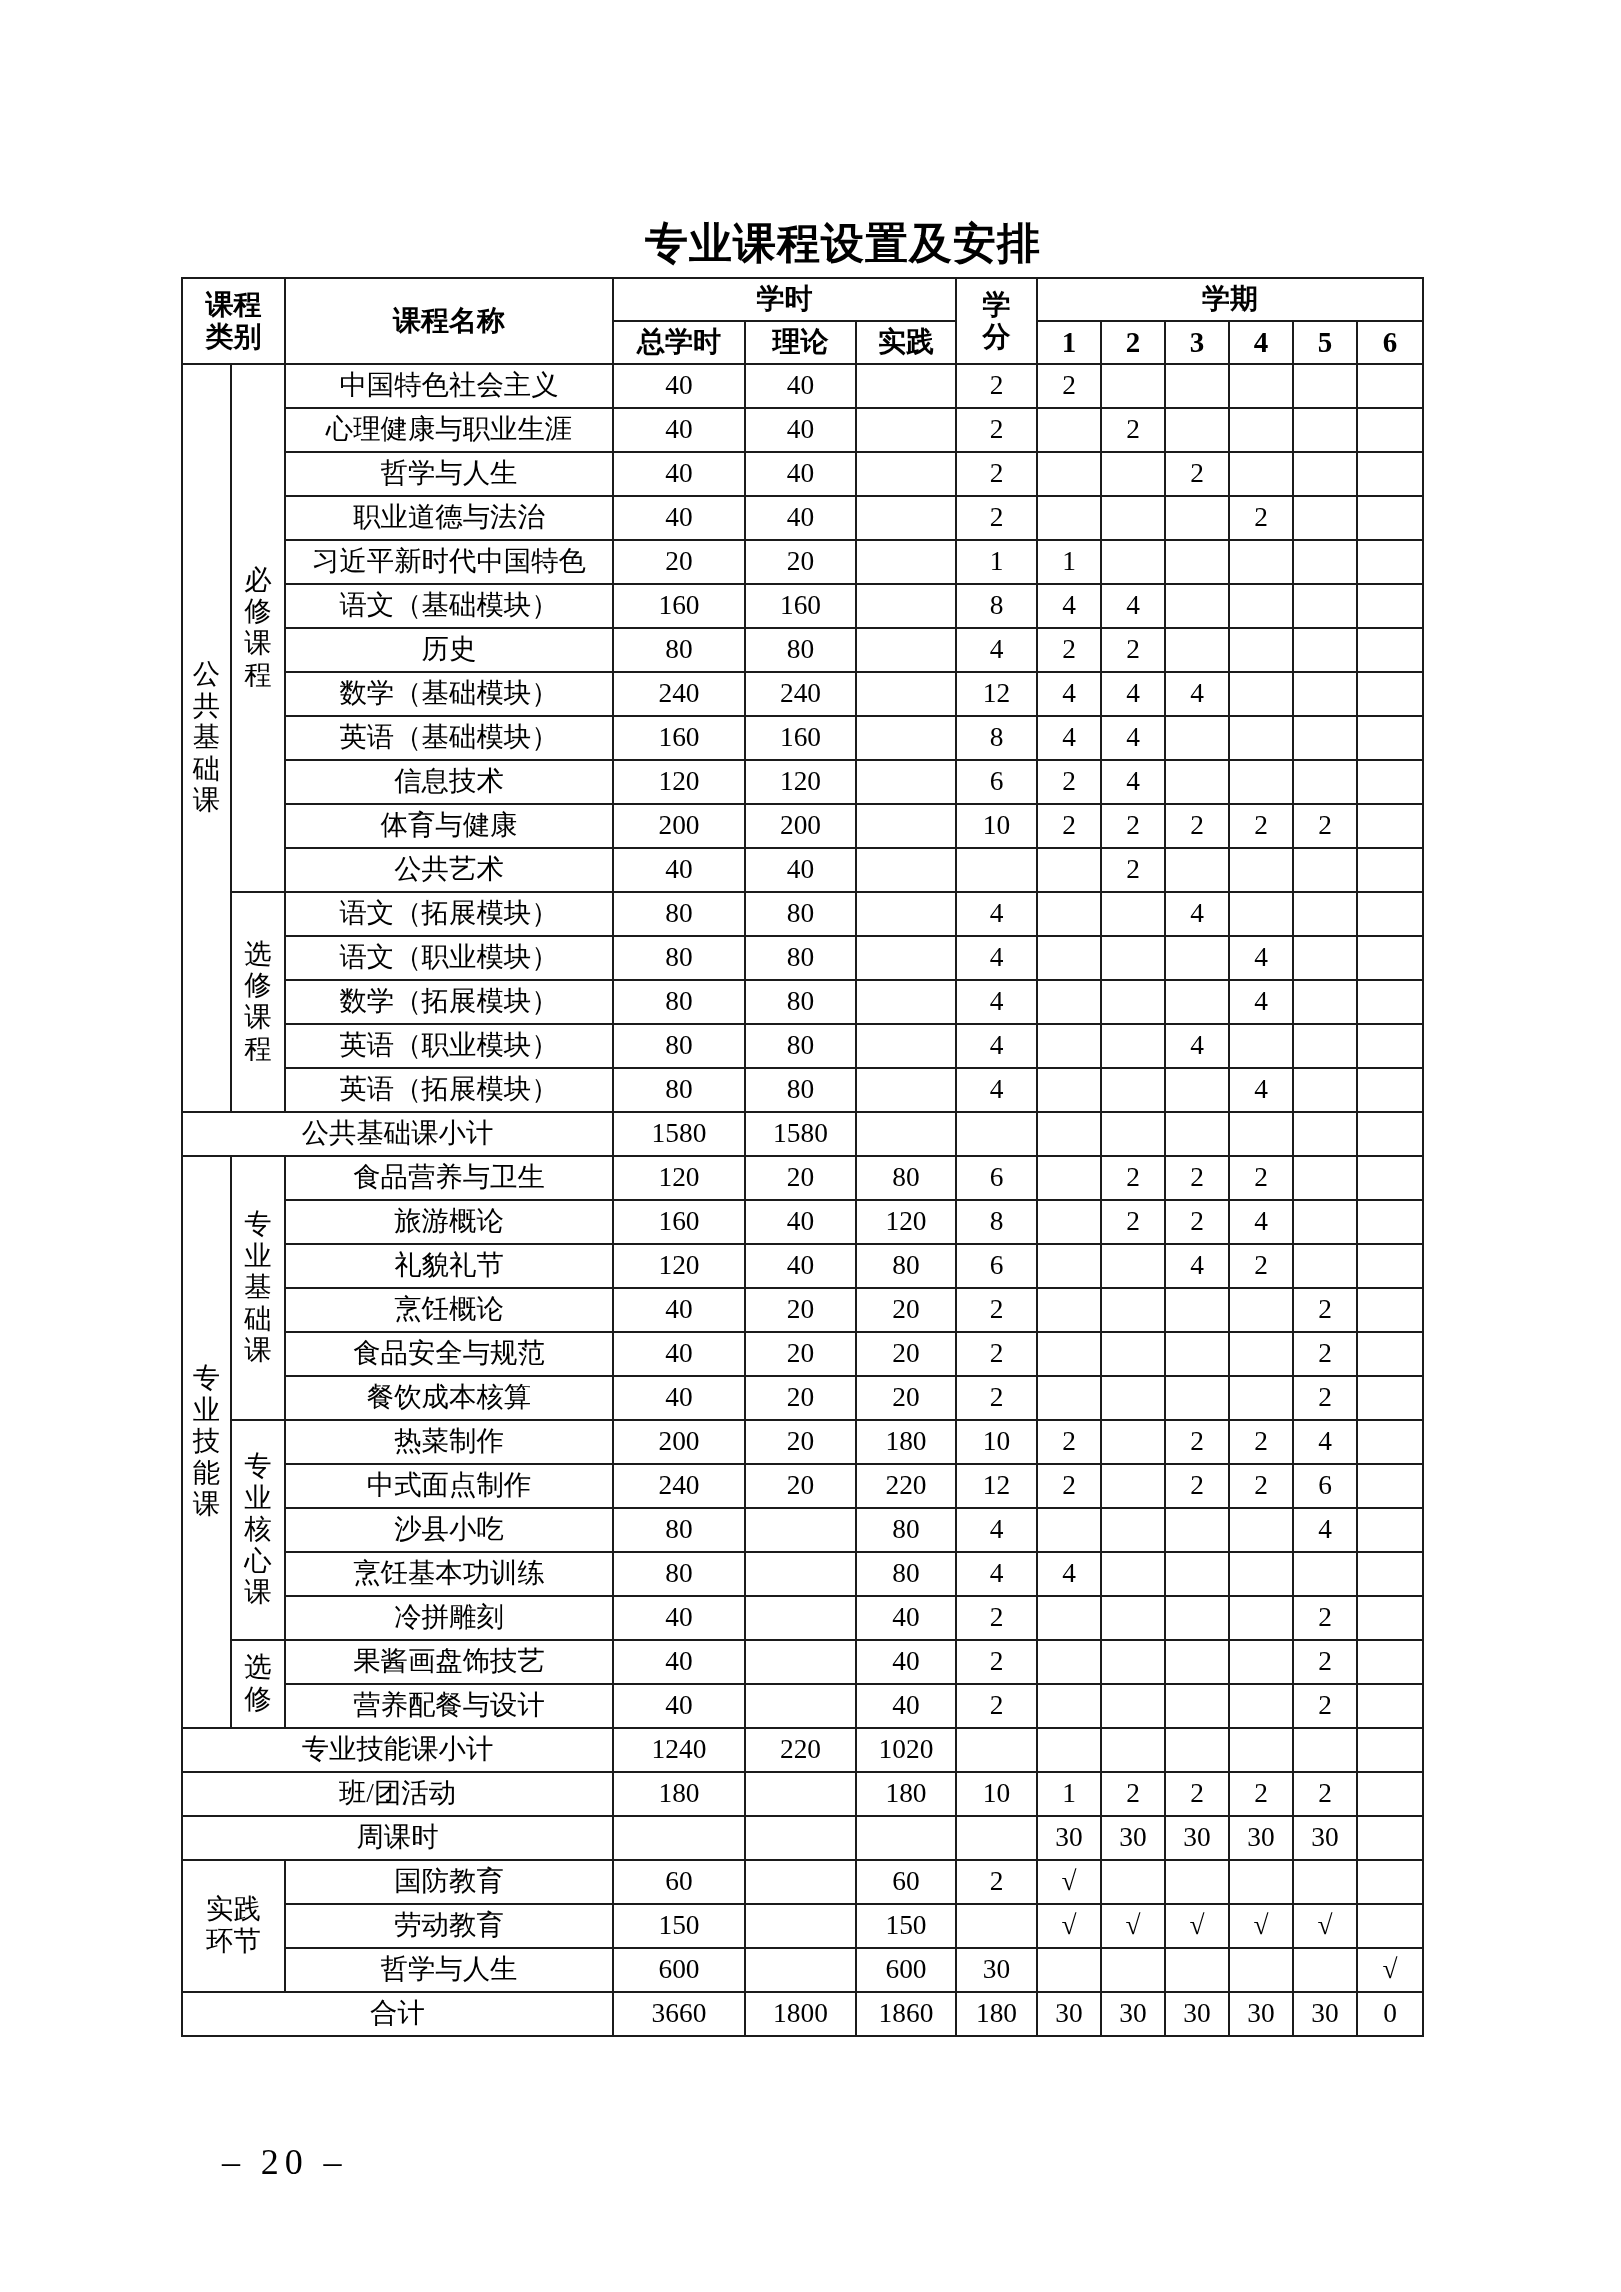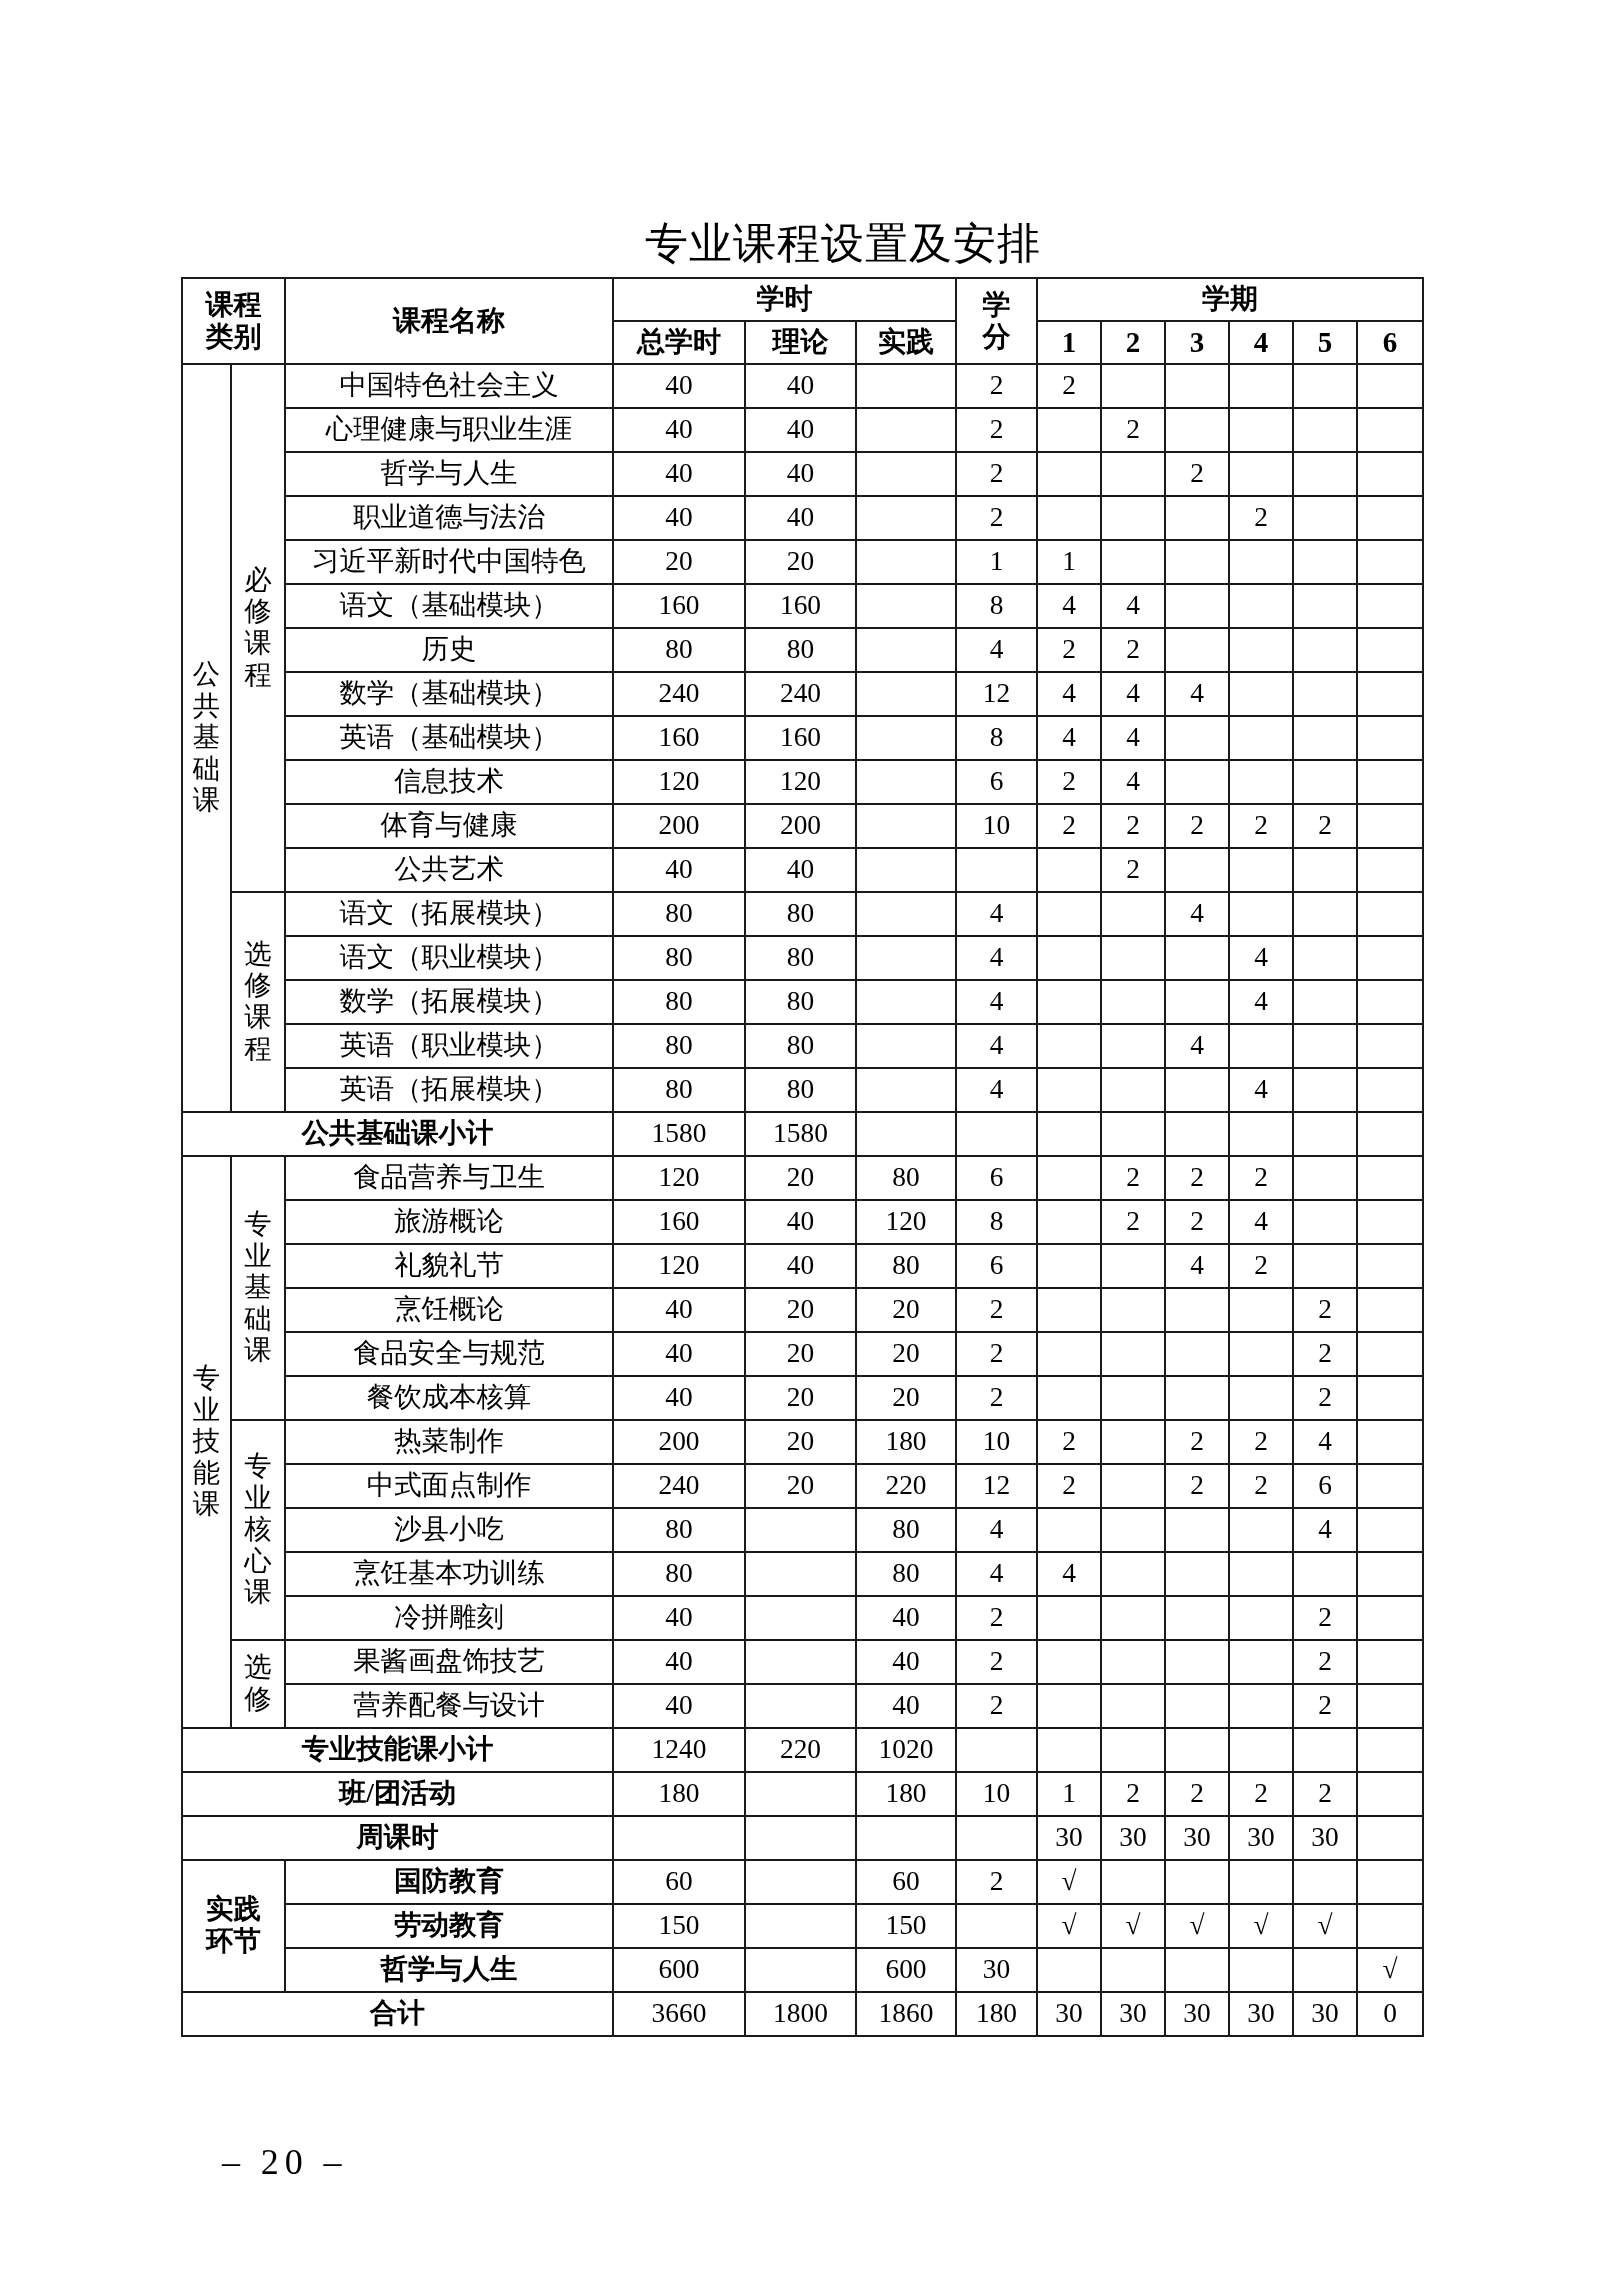--- a/index.html
+++ b/index.html
@@ -6,21 +6,21 @@
   body {
     width:1621px; height:2293px; overflow:hidden;
     font-family:"Liberation Serif","DejaVu Serif",serif;
     color:#000;
   }
   .page { position:relative; width:1621px; height:2293px; background:#fff; }
 
   .title {
     position:absolute; top:220px; left:0; width:100%;
     box-sizing:border-box; padding-left:65px;
-    text-align:center; font-size:43px; font-weight:400;
+    text-align:center; font-size:43px; font-weight:700;
     letter-spacing:1px; line-height:1.1;
   }
 
   table.curr {
     position:absolute; left:181px; top:277px; width:1240px;
     border-collapse:collapse; table-layout:fixed;
     border:2.9px solid #1b1b1b;
   }
   .curr th, .curr td {
     border:2px solid #1b1b1b;
@@ -32,21 +32,21 @@
   .curr thead tr { height:43px;padding-left:12px; }
   .curr tbody tr { height:44px; }
   .curr thead th { font-weight:bold; font-size:28px; }
   .curr thead tr.subhead th { border-bottom-width:2.9px;text-align:center; }
   .curr thead th.sem-n { font-size:29px; }
 
   tr.sep td { border-top-width:2.9px; }
 
   .pre { white-space:pre-line; line-height:1.42; }
   .vt  { white-space:pre-line; font-size:29px; line-height:1.52; font-weight:normal; }
-  .bold { font-weight:bold; }
+  .bold { font-weight:normal; }
 
   .footer {
     position:absolute; left:222px; top:2141px;
     font-size:36px; letter-spacing:5.9px; white-space:pre;
   }
 </style>
 </head>
 <body>
 
 <div class="page">

